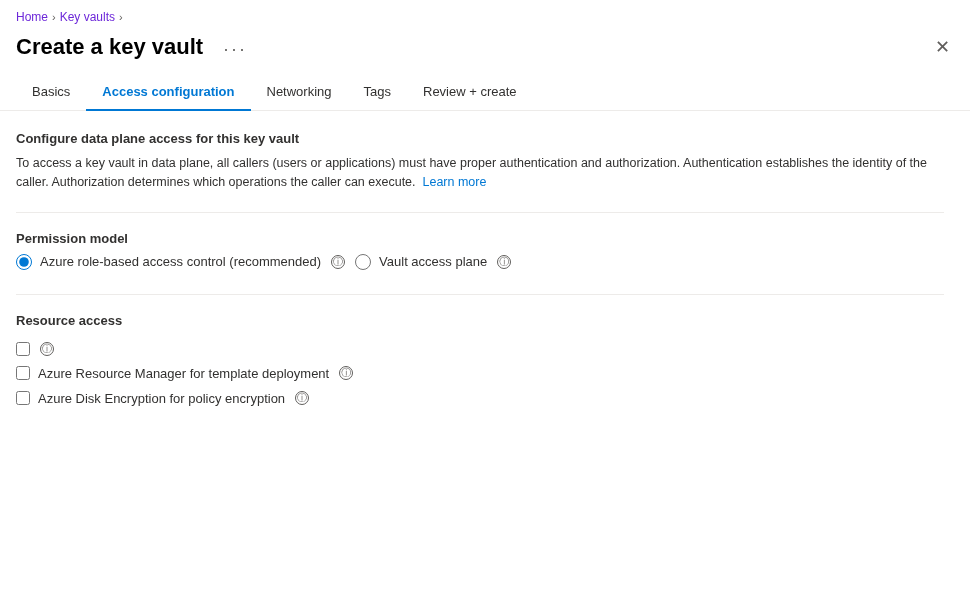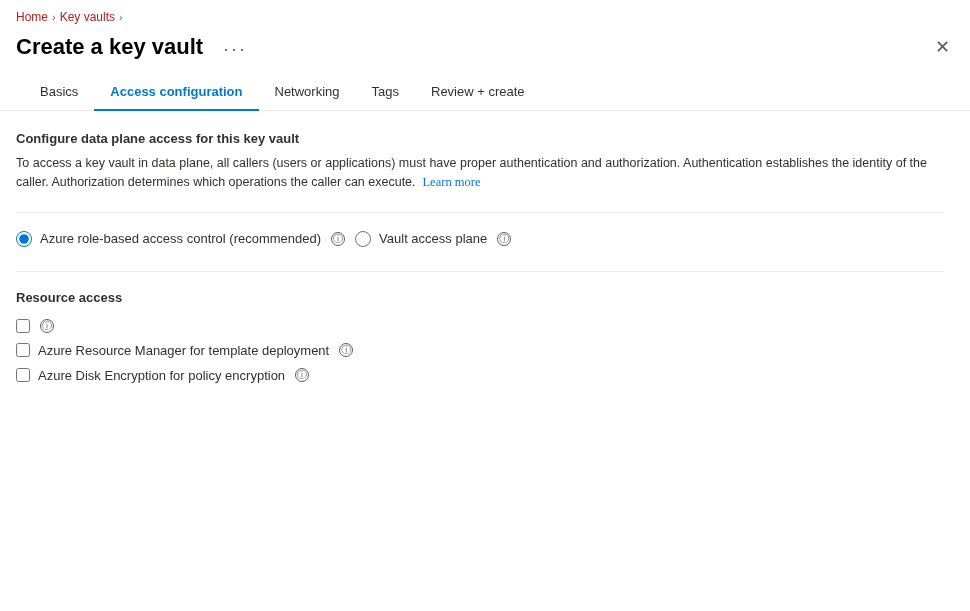--- a/index.html
+++ b/index.html
@@ -14,21 +14,21 @@
     }
     .breadcrumb {
       display: flex;
       align-items: center;
       gap: 4px;
       padding: 10px 16px 4px 16px;
       font-size: 12px;
       color: #0078d4;
     }
     .breadcrumb a {
-      color: #b91c1c;
+      color: #6d28d9;
       text-decoration: none;
     }
     .breadcrumb .sep {
       color: #605e5c;
       font-size: 11px;
     }
     .header {
       display: flex;
       align-items: center;
       justify-content: space-between;
@@ -55,21 +55,21 @@
       color: #605e5c;
       cursor: pointer;
       background: none;
       border: none;
       padding: 4px;
     }
     .tabs {
       display: flex;
       align-items: center;
       gap: 0;
-      padding: 0 24px;
+      padding: 0 16px;
       border-bottom: 1px solid #edebe9;
       margin-bottom: 20px;
     }
     .tab {
       padding: 10px 16px;
       font-size: 13px;
       color: #323130;
       cursor: pointer;
       border-bottom: 2px solid transparent;
       margin-bottom: -1px;
@@ -91,21 +91,20 @@
     }
     .description {
       font-size: 12.5px;
       color: #323130;
       line-height: 1.5;
       margin-bottom: 18px;
     }
     .description a {
       color: #0078d4;
       text-decoration: none;
-      font-family: Liberation Serif, serif;
     }
     .permission-section {
       margin-bottom: 20px;
     }
     .permission-subtitle {
       font-size: 12.5px;
       color: #323130;
       margin-bottom: 14px;
     }
     .permission-subtitle a {
@@ -202,20 +201,21 @@
     <div class="section-title">Configure data plane access for this key vault</div>
     <div class="description">
       <span>To access a key vault in data plane, all callers (users or applications) must have proper authentication and authorization. Authentication establishes the identity of the caller. Authorization determines which operations the caller can execute.</span>
       &nbsp;<a href="#">Learn more</a>
     </div>
   </div>
 
   <hr class="divider">
 
   <div class="permission-section">
+    <div class="section-title">Permission model</div>
 
     <div class="radio-group">
       <div class="radio-item">
         <input type="radio" class="radio-input" name="permission_model" id="rbac" checked="" style="">
         <label for="rbac">Azure role-based access control (recommended)</label>
         <span class="info-icon">ⓘ</span>
       </div>
       <div class="radio-item">
         <input type="radio" class="radio-input" name="permission_model" id="vault" style="">
         <label for="vault">Vault access plane</label>

